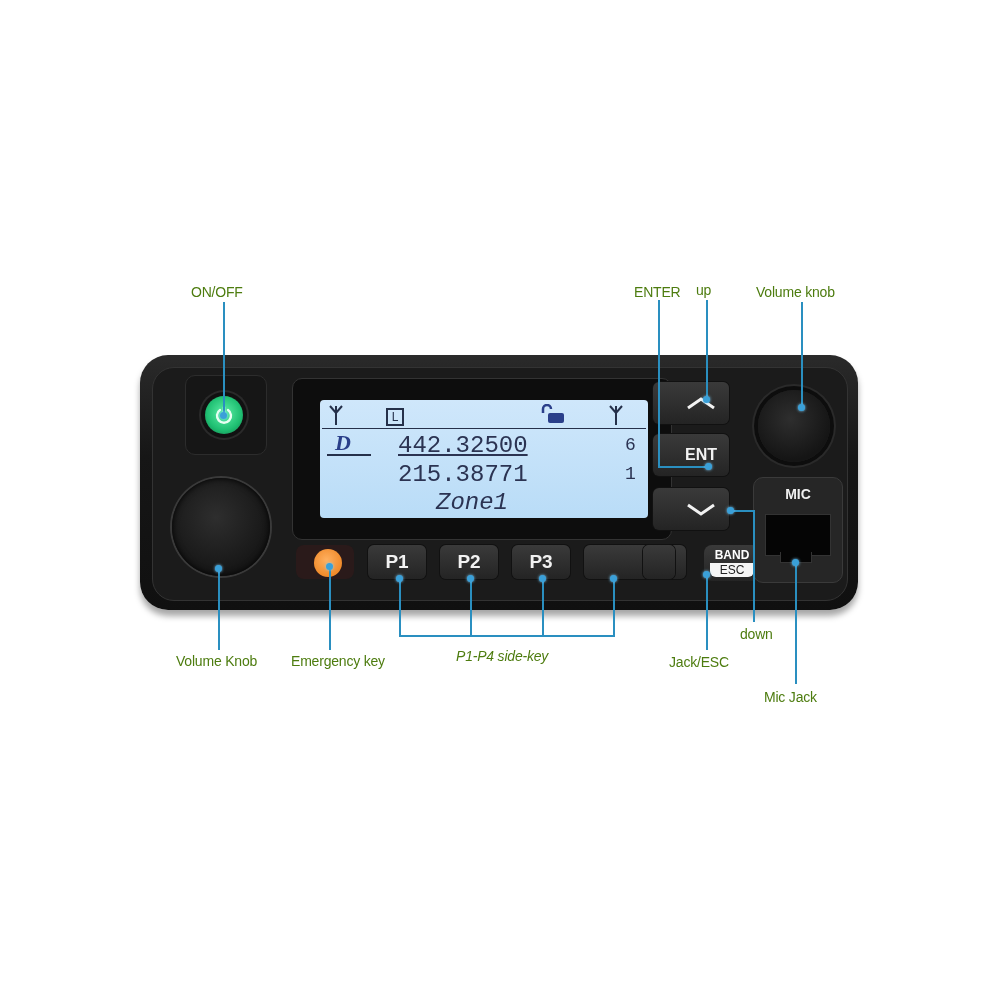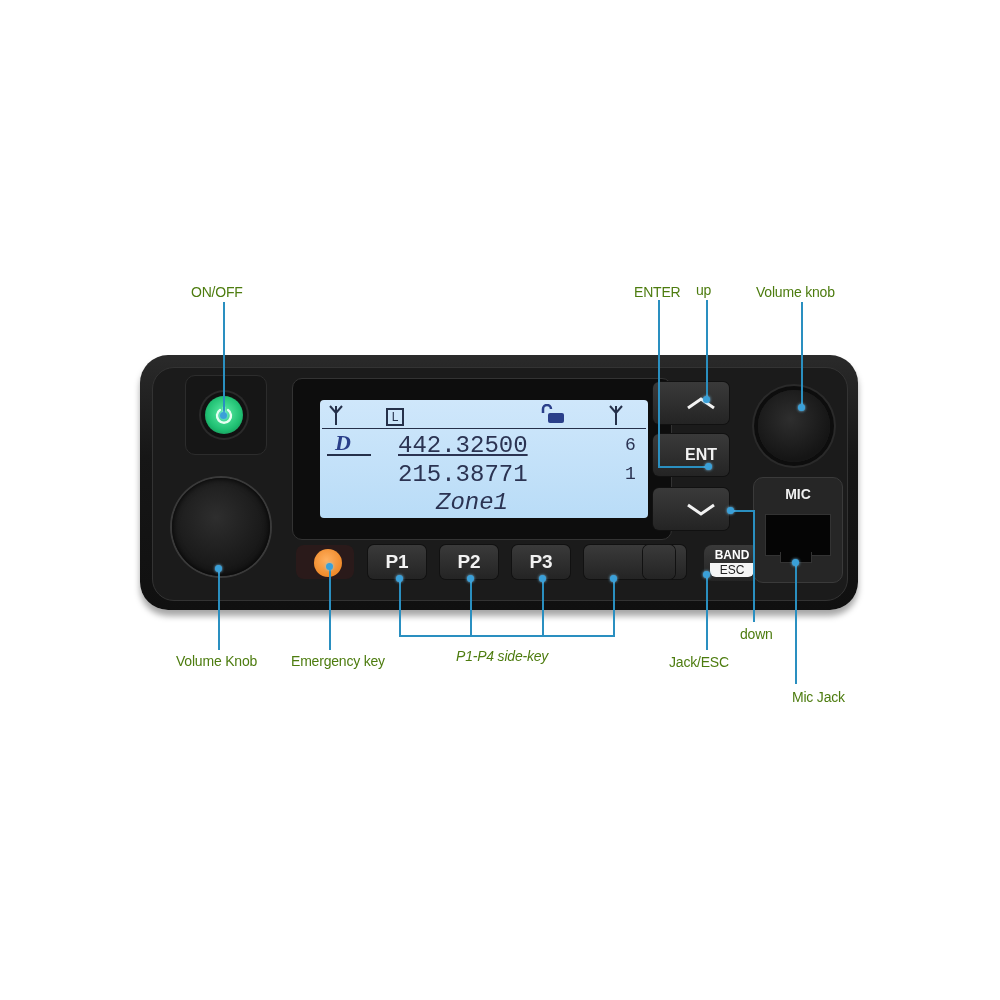--- a/index.html
+++ b/index.html
@@ -166,13 +166,13 @@
 
 <div class="label" style="left:191px;top:284px;">ON/OFF</div>
 <div class="label" style="left:634px;top:284px;">ENTER</div>
 <div class="label" style="left:696px;top:282px;">up</div>
 <div class="label" style="left:756px;top:284px;">Volume knob</div>
 <div class="label" style="left:176px;top:653px;text-align:right;">Volume Knob</div>
 <div class="label" style="left:291px;top:653px;">Emergency key</div>
 <div class="label" style="left:456px;top:648px;font-style:italic;">P1-P4 side-key</div>
 <div class="label" style="left:669px;top:654px;">Jack/ESC</div>
 <div class="label" style="left:740px;top:626px;">down</div>
-<div class="label" style="left:792px;top:689px;text-align:center;">Mic Jack</div>
+<div class="label" style="left:764px;top:689px;text-align:center;">Mic Jack</div>
 
 </body></html>

